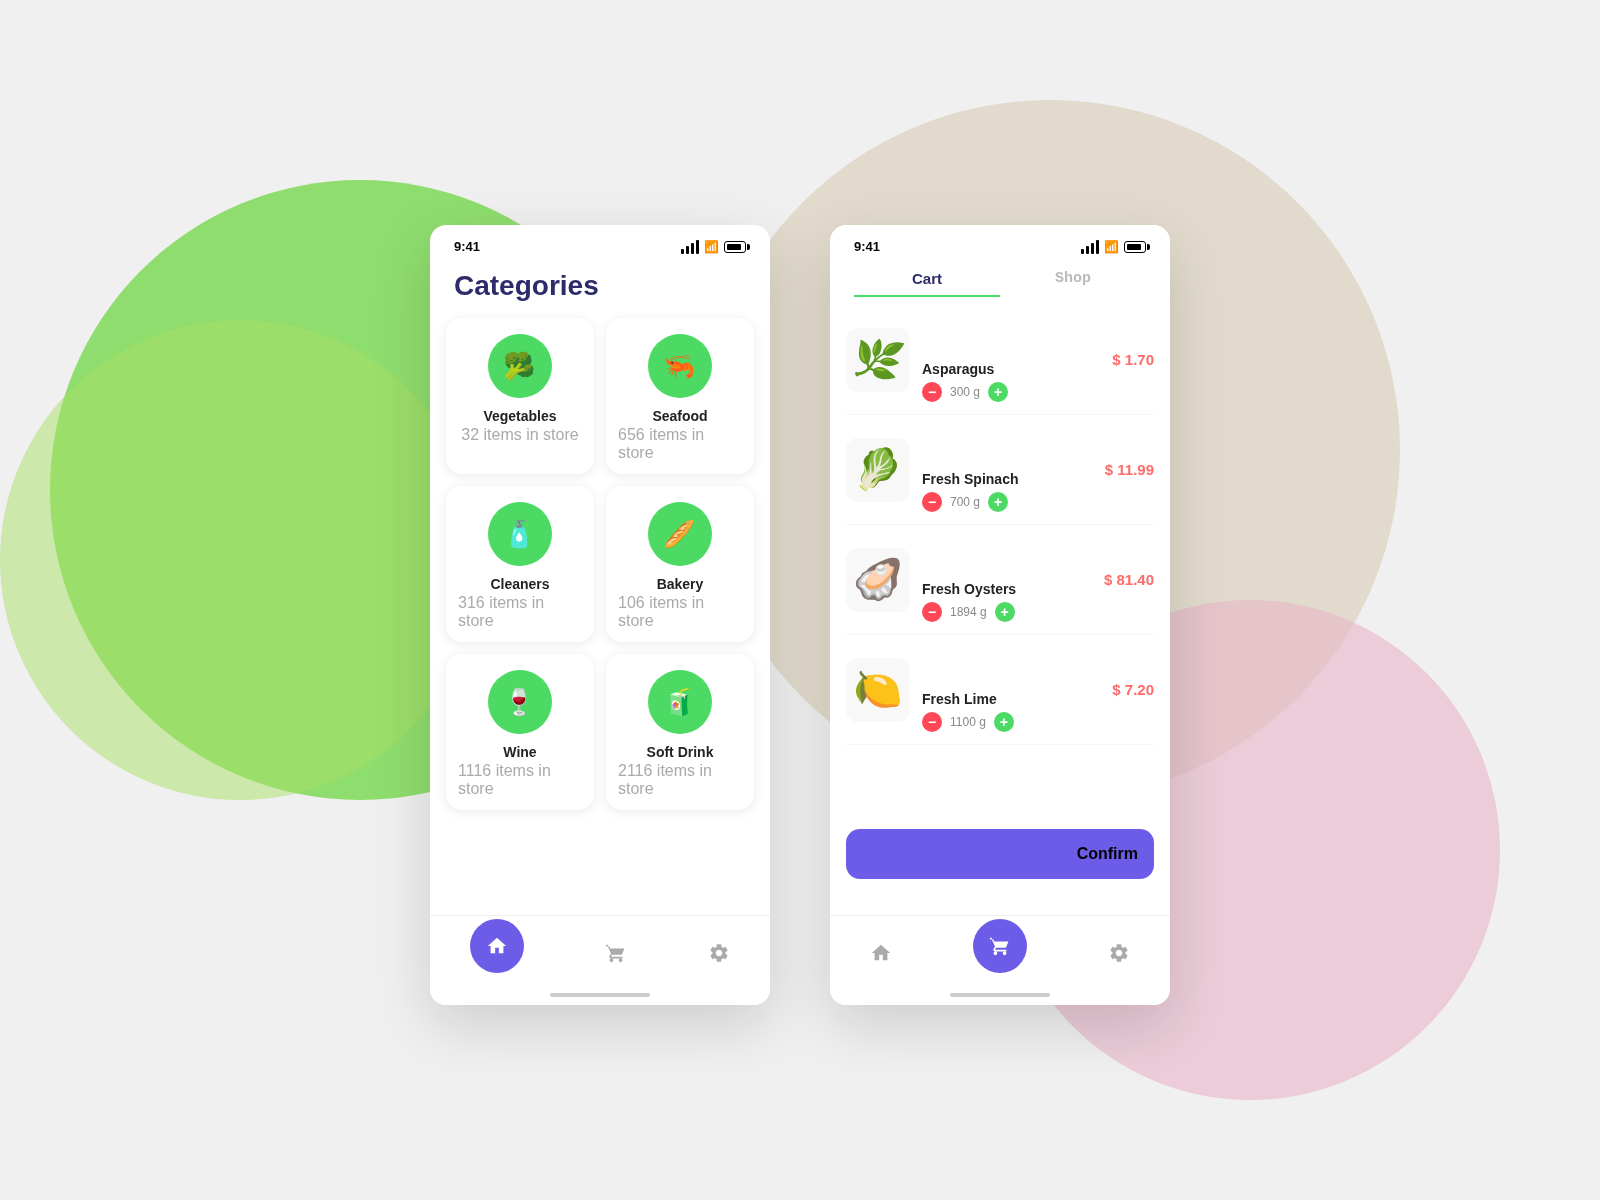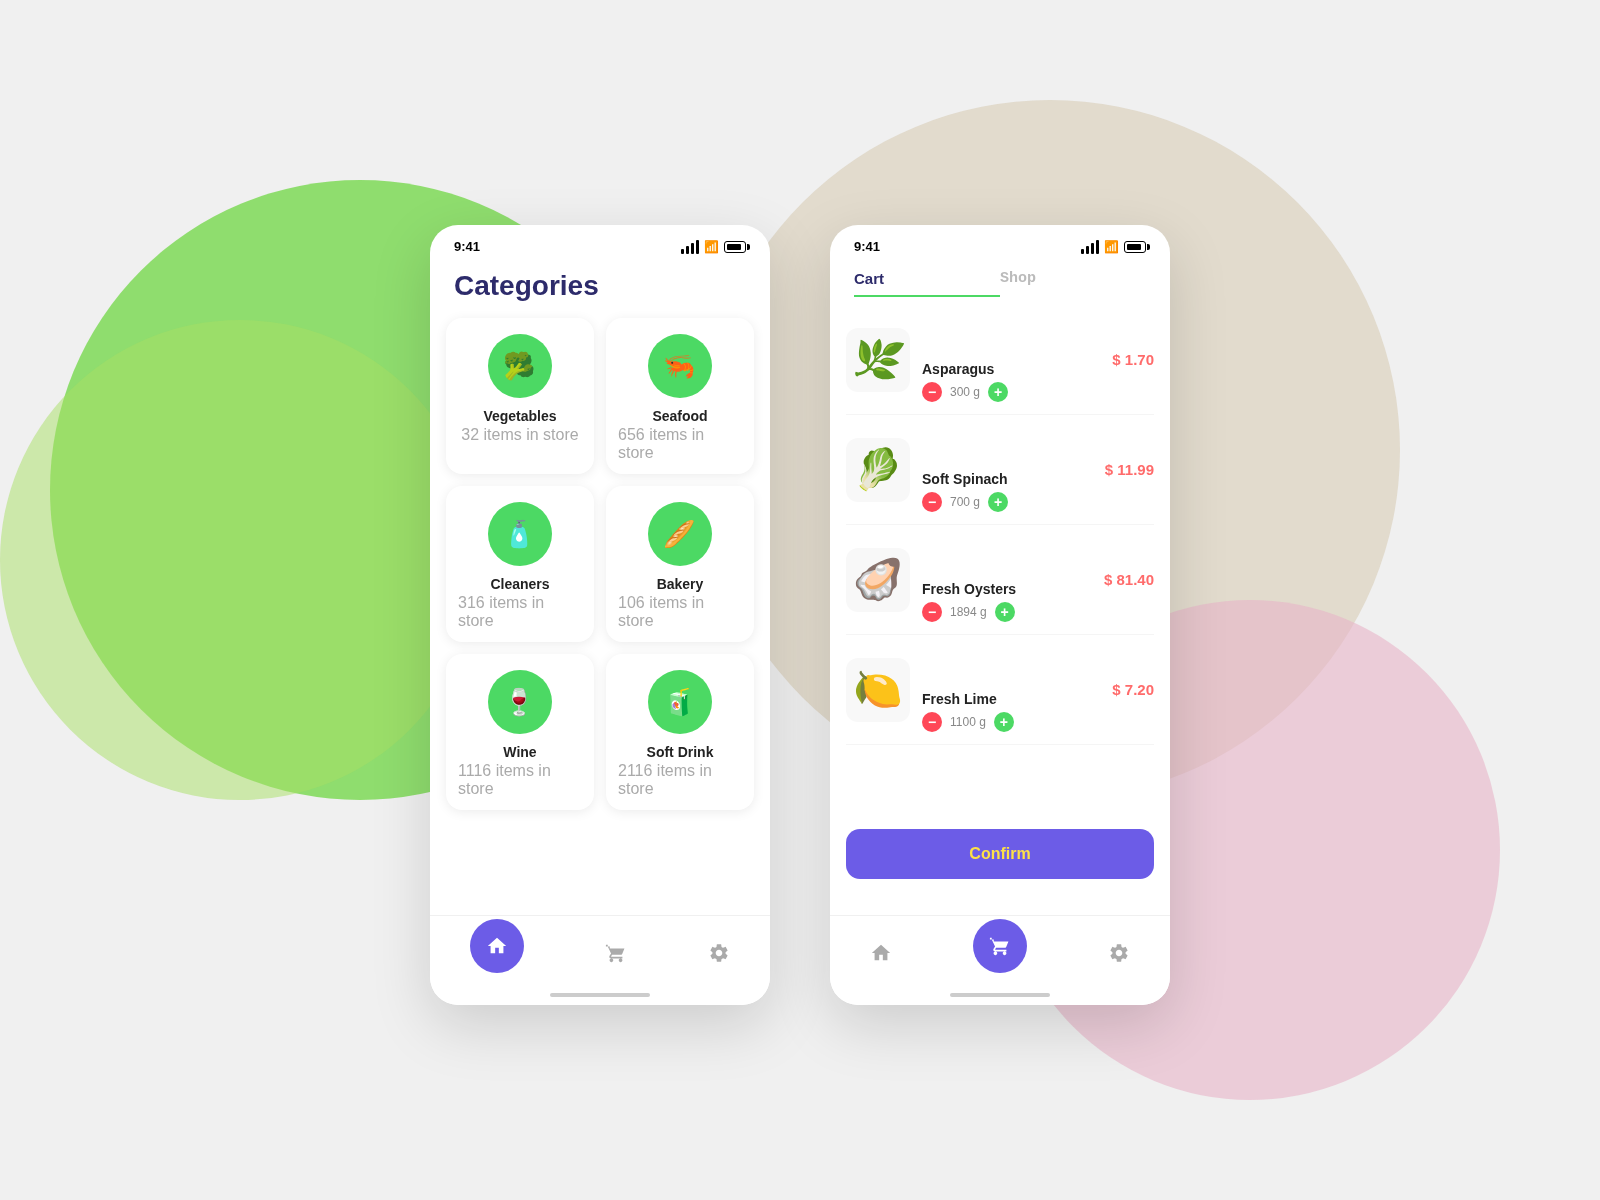--- a/index.html
+++ b/index.html
@@ -58,21 +58,21 @@
       display: flex;
       gap: 60px;
       align-items: flex-start;
       position: relative;
       z-index: 10;
       margin-top: 30px;
     }
     .phone {
       width: 340px;
       background: #ffffff;
-      border-radius: 28px;
+      border-radius: 16px;
       box-shadow: 0 20px 60px rgba(0,0,0,0.15);
       overflow: hidden;
       position: relative;
     }
     .phone-left {
       height: 780px;
     }
     .phone-right {
       height: 780px;
     }
@@ -226,21 +226,21 @@
       padding: 8px 24px 10px;
     }
     .tabs {
       display: flex;
       padding: 0 24px;
       gap: 0;
       margin-bottom: 4px;
     }
     .tab {
       flex: 1;
-      text-align: left;
+      text-align: center;
       padding: 8px 0;
       font-size: 15px;
       font-weight: 600;
       cursor: pointer;
     }
     .tab-active {
       color: #2d2b6b;
       border-bottom: 2px solid #4cd964;
     }
     .tab-inactive {
@@ -320,28 +320,29 @@
     }
     .item-price {
       font-size: 15px;
       font-weight: 700;
       color: #ff6b6b;
       flex-shrink: 0;
     }
     .confirm-btn {
       margin: 8px 16px;
       background: #6c5ce7;
-      color: #fde047;
+      color: #000000;
       border: none;
       border-radius: 14px;
       width: calc(100% - 32px);
       padding: 16px;
       font-size: 16px;
       font-weight: 700;
       cursor: pointer;
+      text-align: right;
     }
     .nav-right-active {
       width: 54px;
       height: 54px;
       background: #6c5ce7;
       border-radius: 50%;
       display: flex;
       align-items: center;
       justify-content: center;
       color: #fff;
@@ -483,21 +484,21 @@
           </div>
         </div>
         <div class="item-price">$ 1.70</div>
       </div>
 
       <div class="shopping-item">
         <div class="item-image">
           <span style="font-size:40px;">🥬</span>
         </div>
         <div class="item-info">
-          <div class="item-name">Soft Spinach</div>
+          <div class="item-name">Fresh Spinach</div>
           <div class="item-qty-row">
             <div class="qty-btn-minus">−</div>
             <span class="qty-text">700 g</span>
             <div class="qty-btn-plus">+</div>
           </div>
         </div>
         <div class="item-price">$ 11.99</div>
       </div>
 
       <div class="shopping-item">

